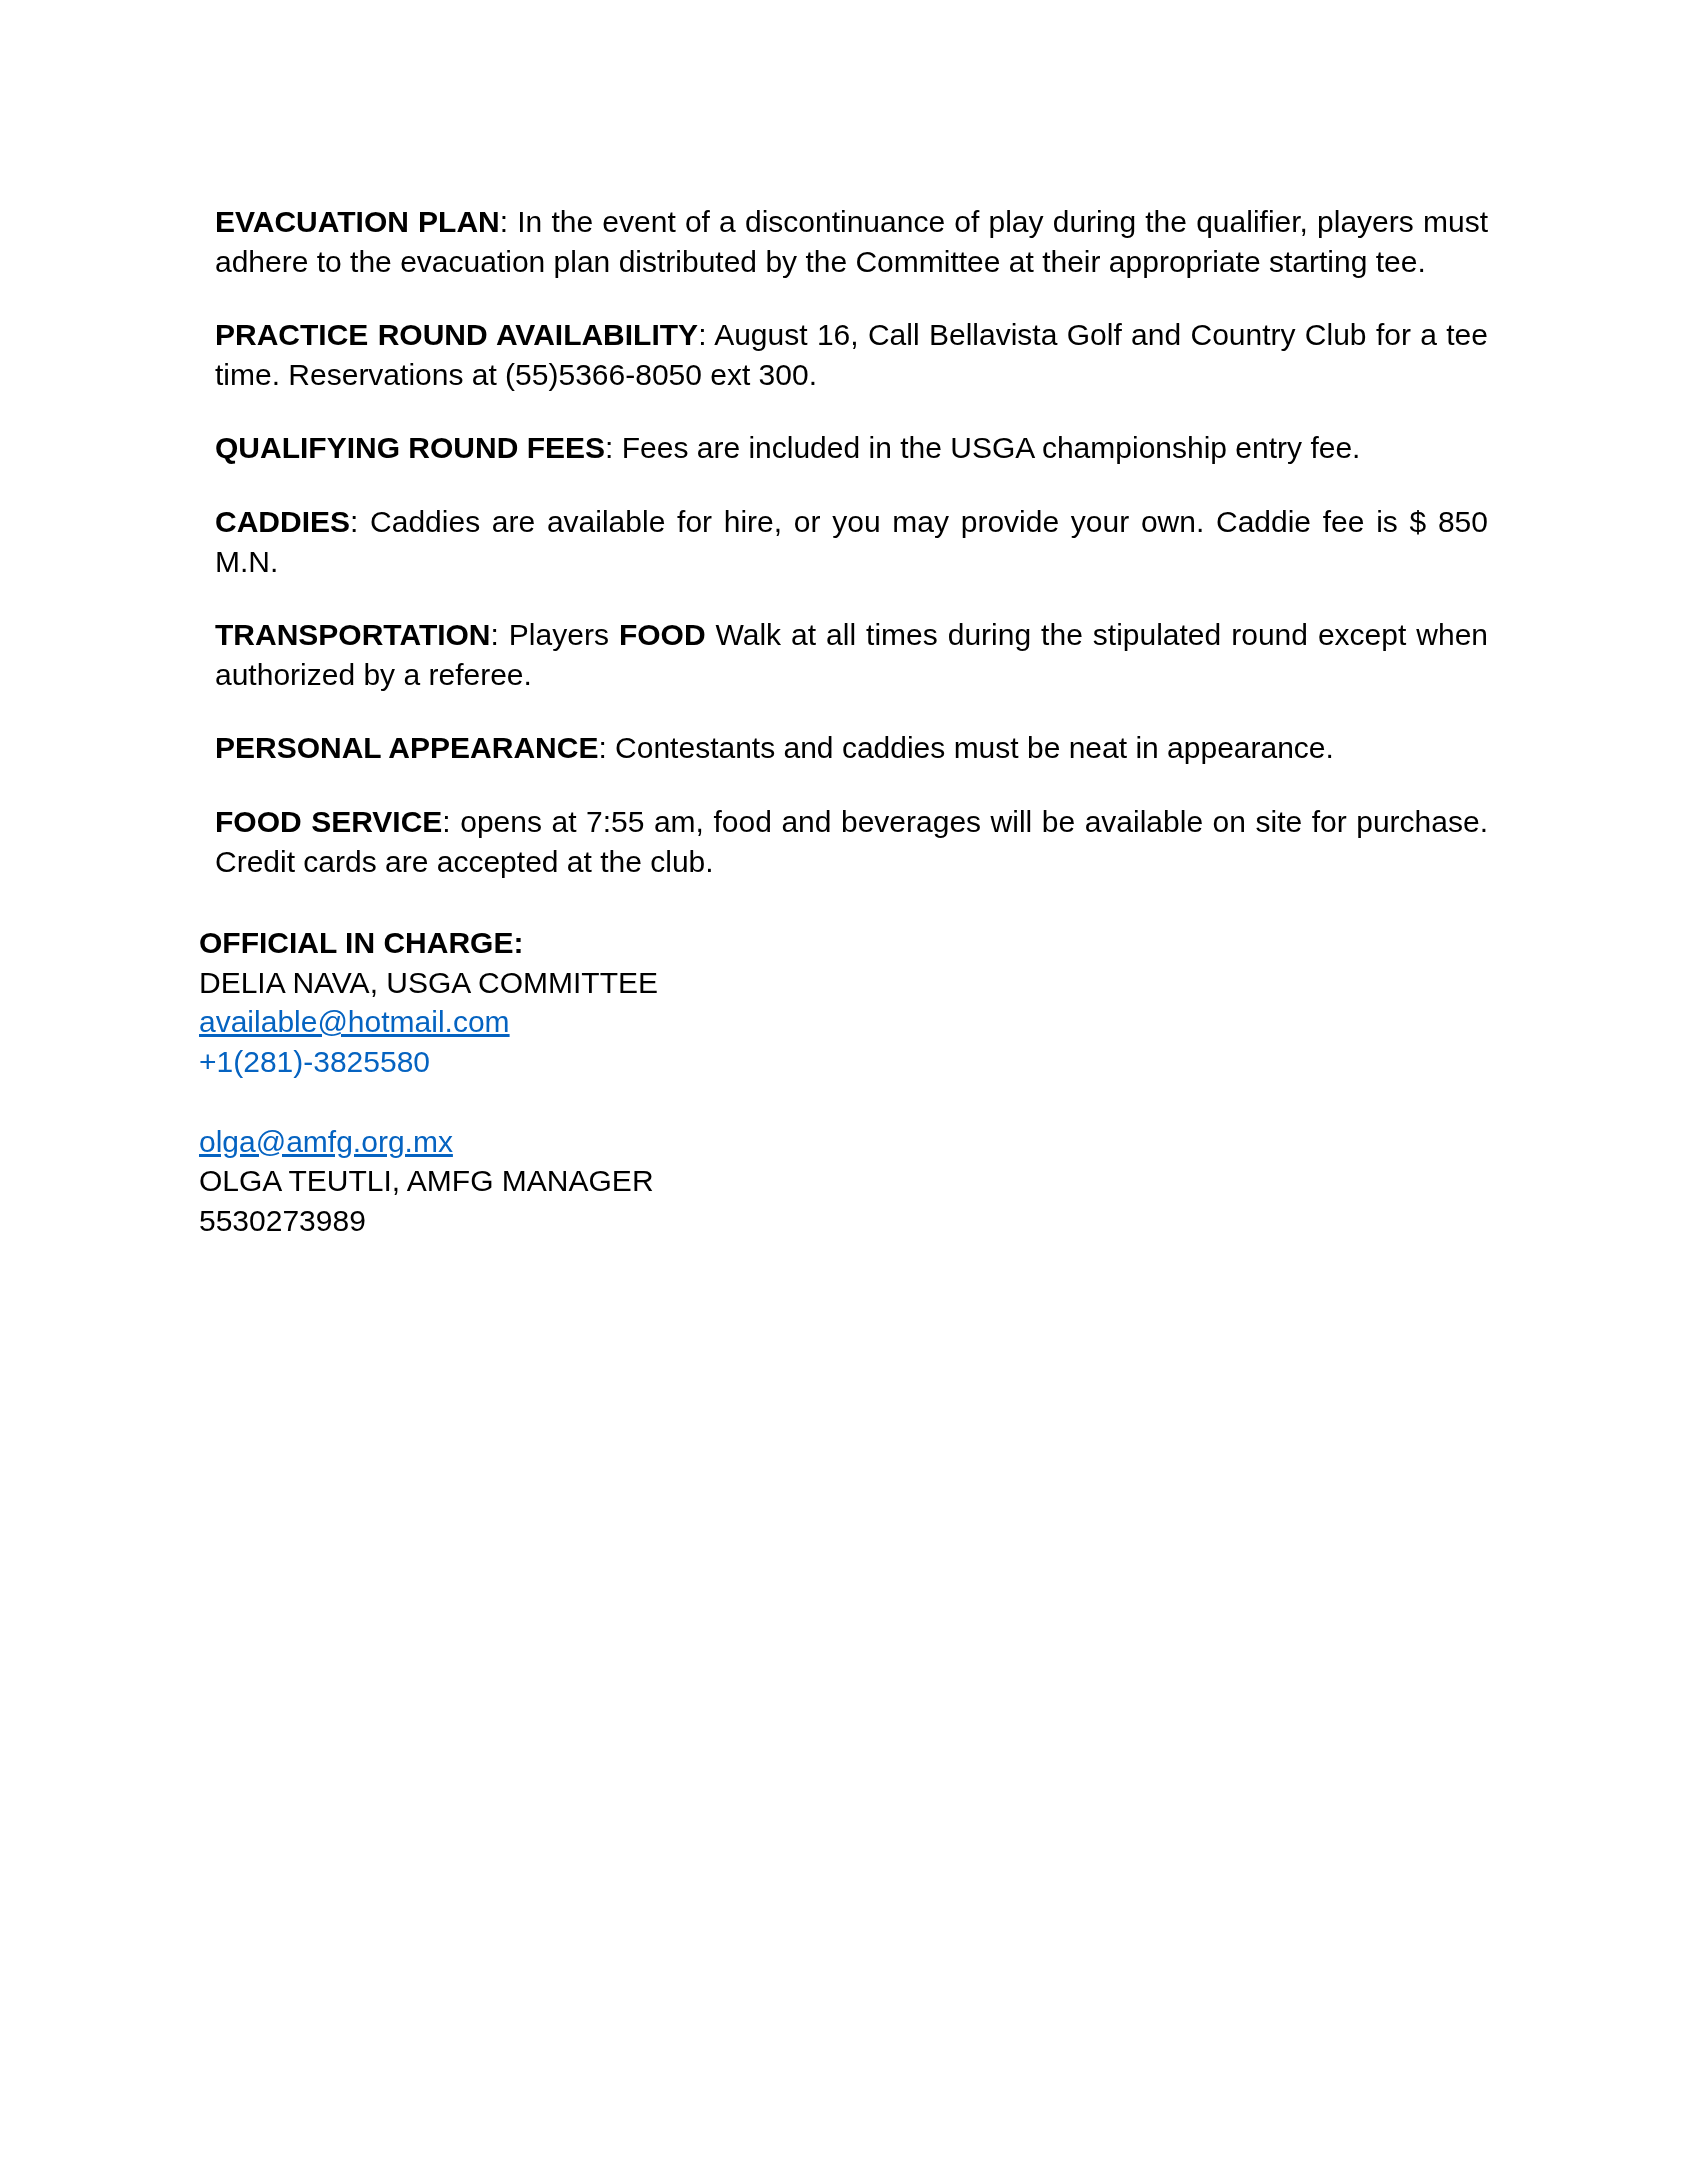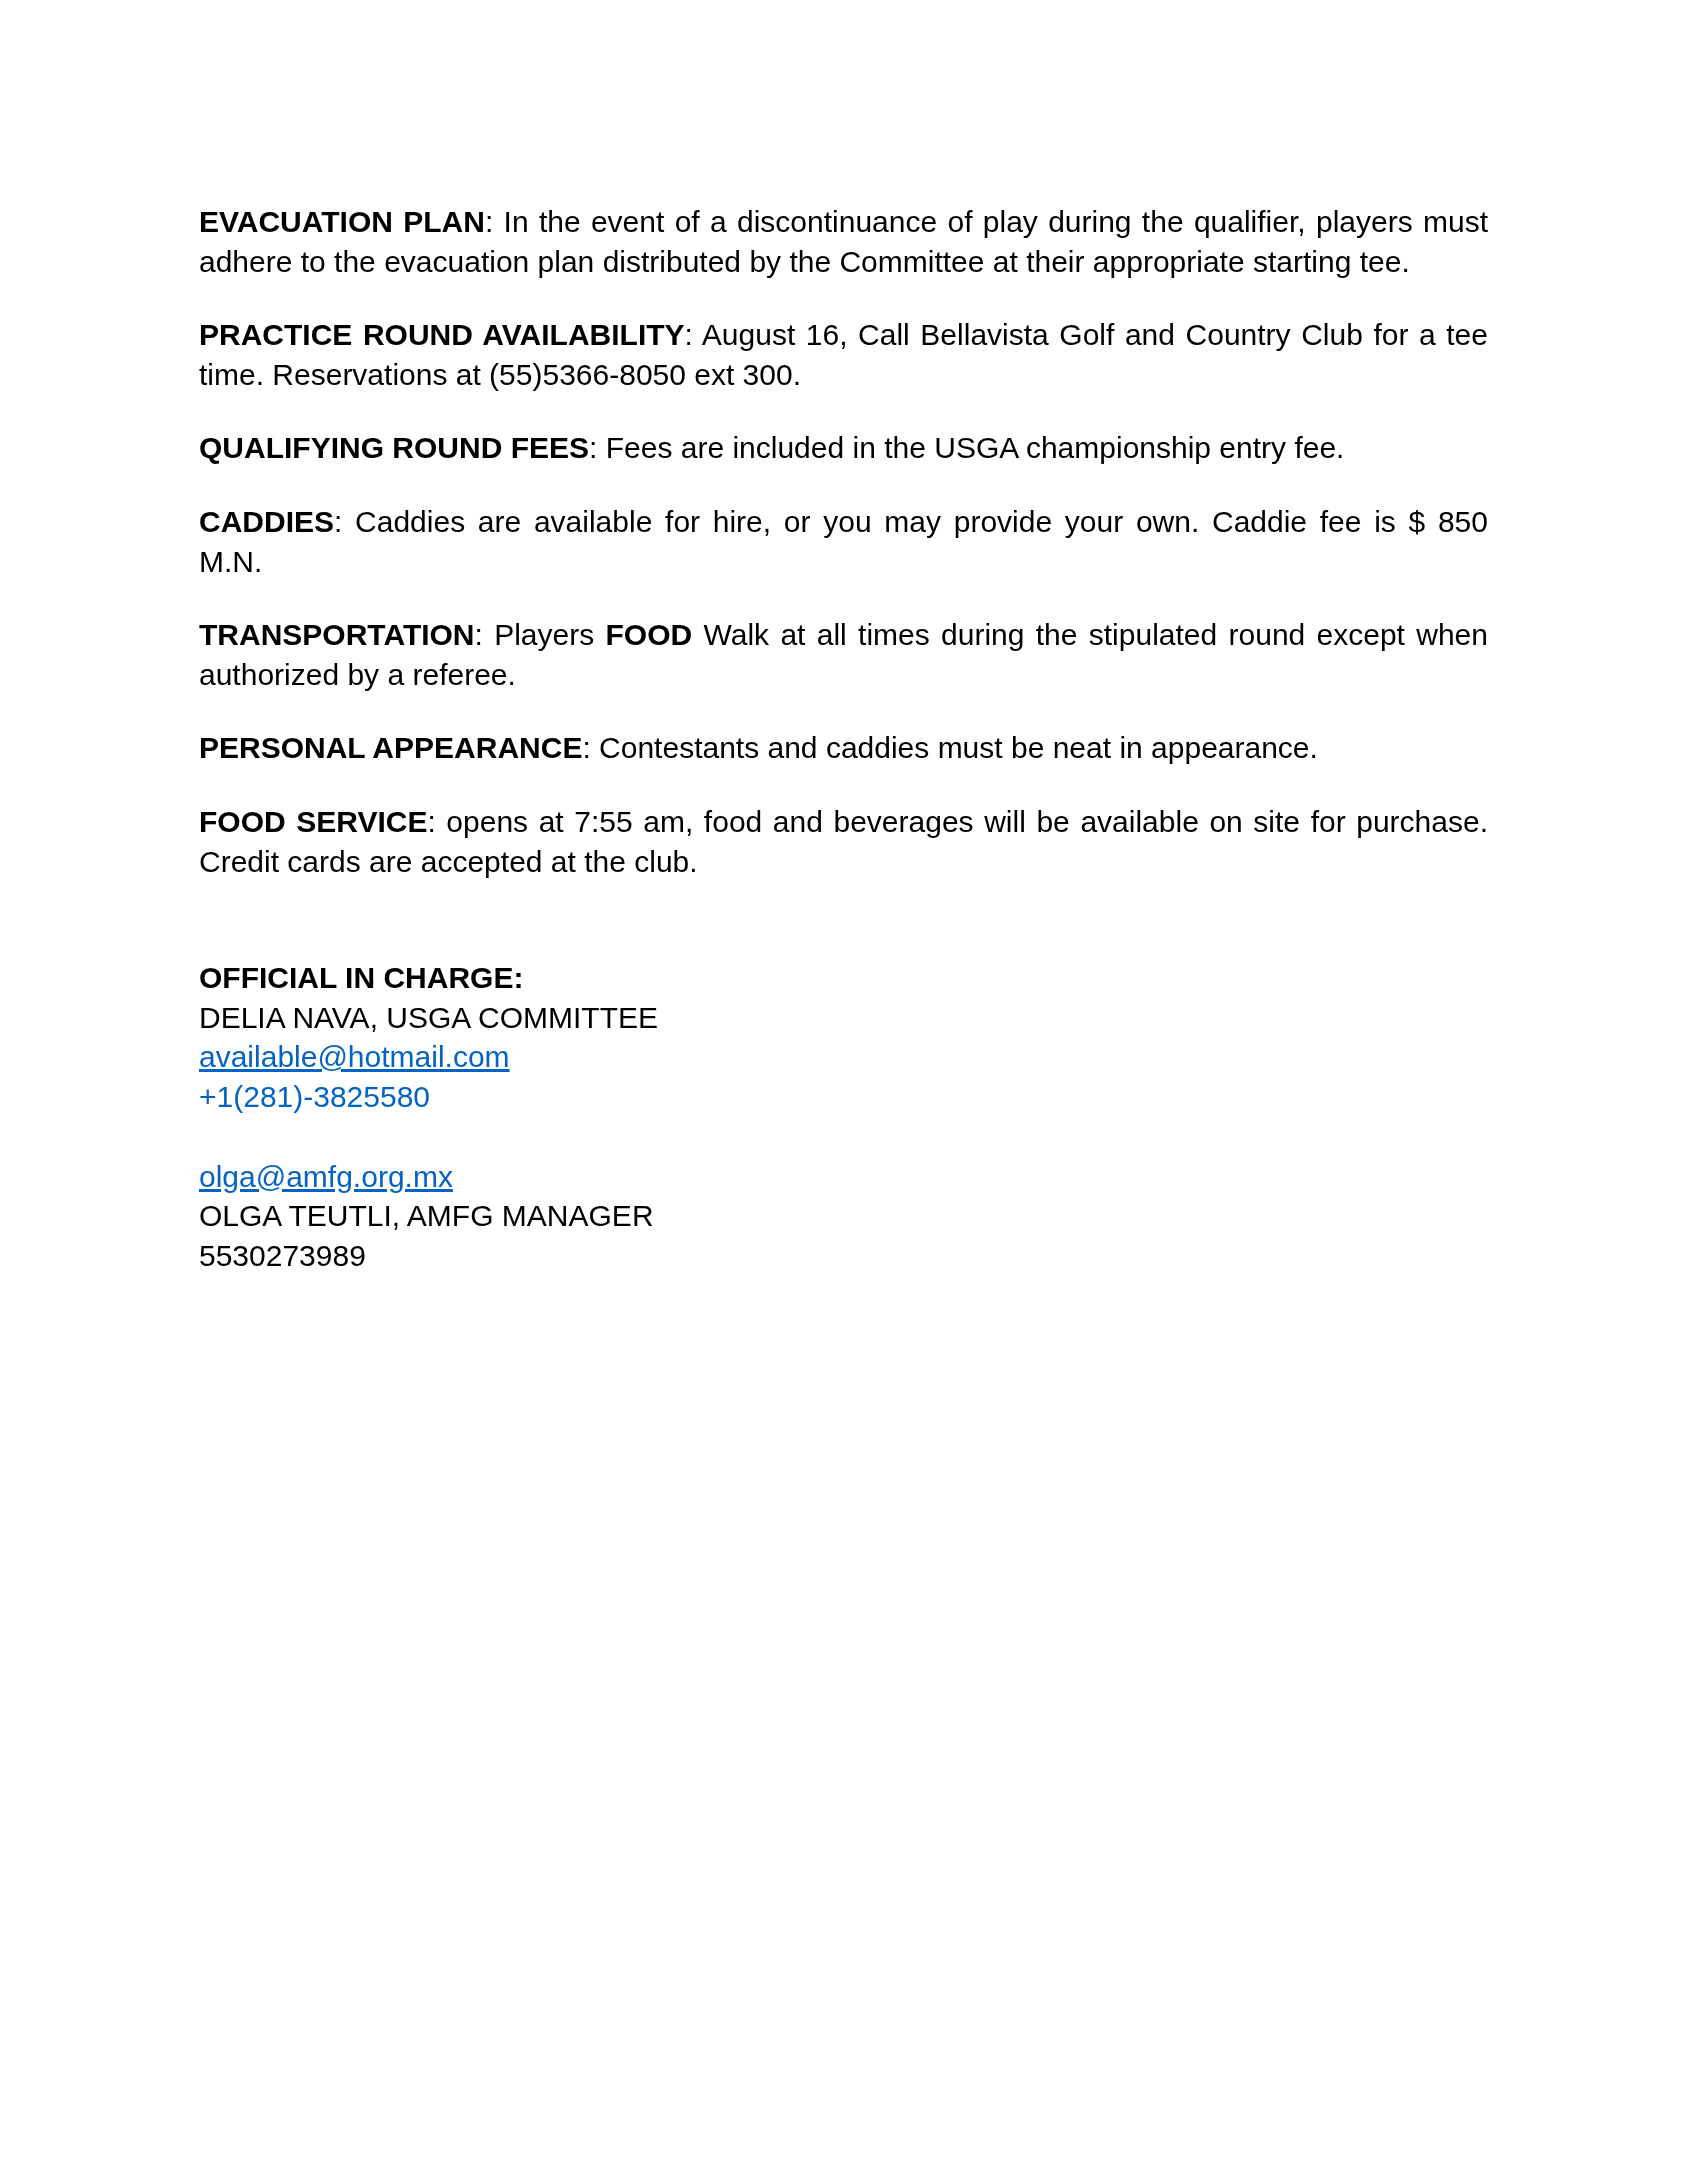--- a/index.html
+++ b/index.html
@@ -20,27 +20,27 @@
     color: var(--text-color);
     overflow: hidden;
   }
   .page {
     width: 1687px;
     height: 2183px;
     background: #ffffff;
     padding: 202px 199px 0 199px;
   }
   p.para {
-    margin: 0 0 34px 0;
+    margin: 0 0 34px 16px;
     line-height: 1.32;
     text-align: justify;
   }
   .b { font-weight: bold; }
   .officials {
-    margin-top: 77px;
+    margin-top: 42px;
     line-height: 1.32;
     text-align: left;
   }
   .officials .line {
     margin: 0;
   }
   .contact-block {
     margin-top: 40px;
   }
   .contact-block.first { margin-top: 0; }

